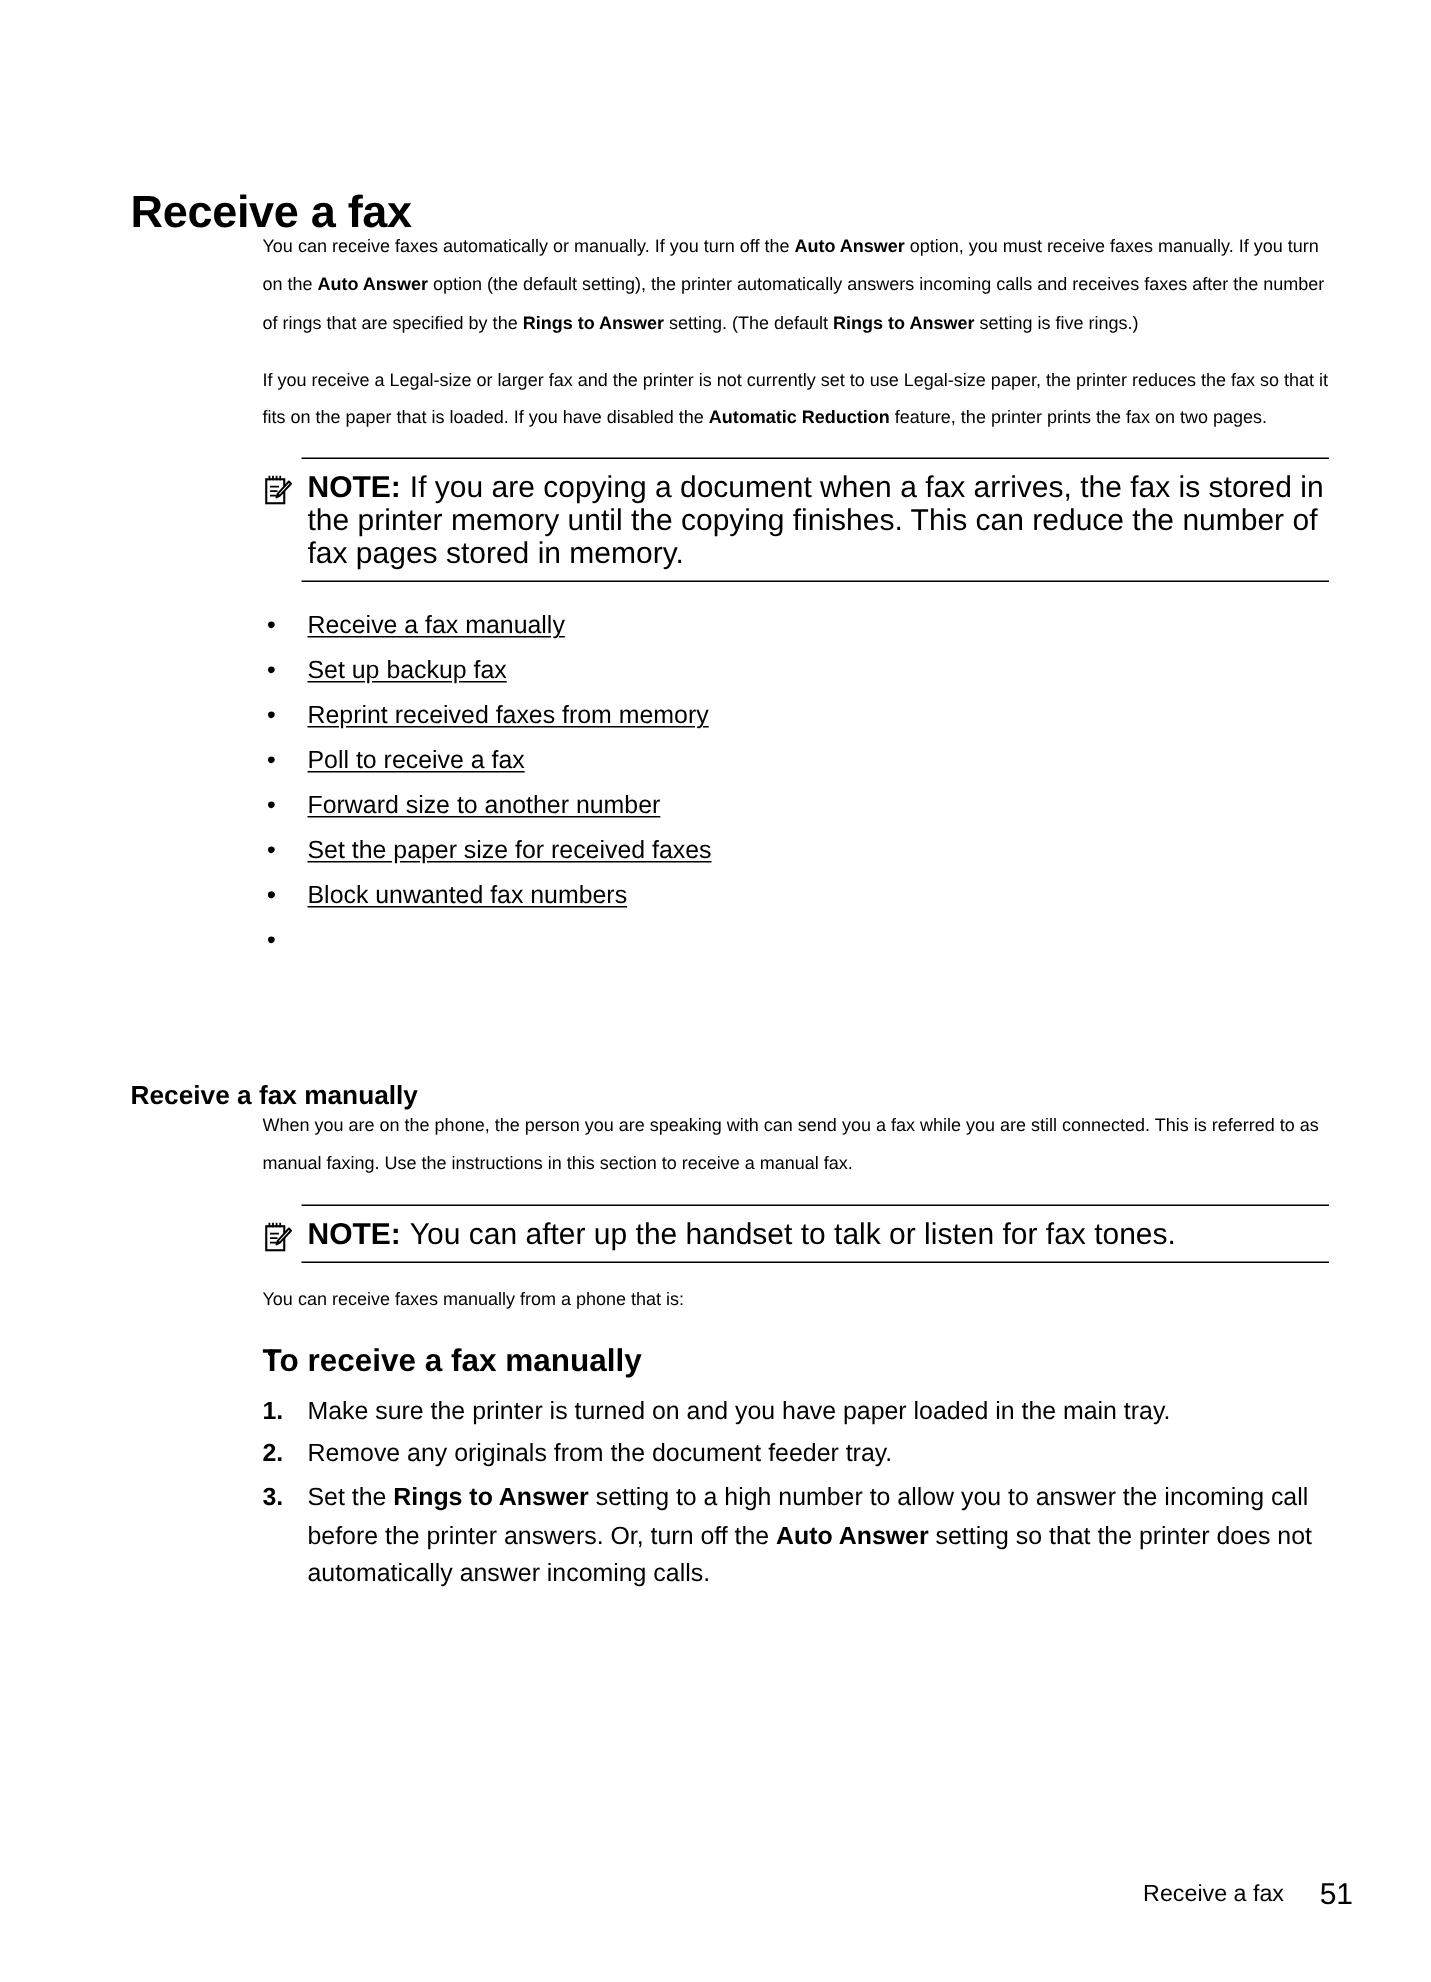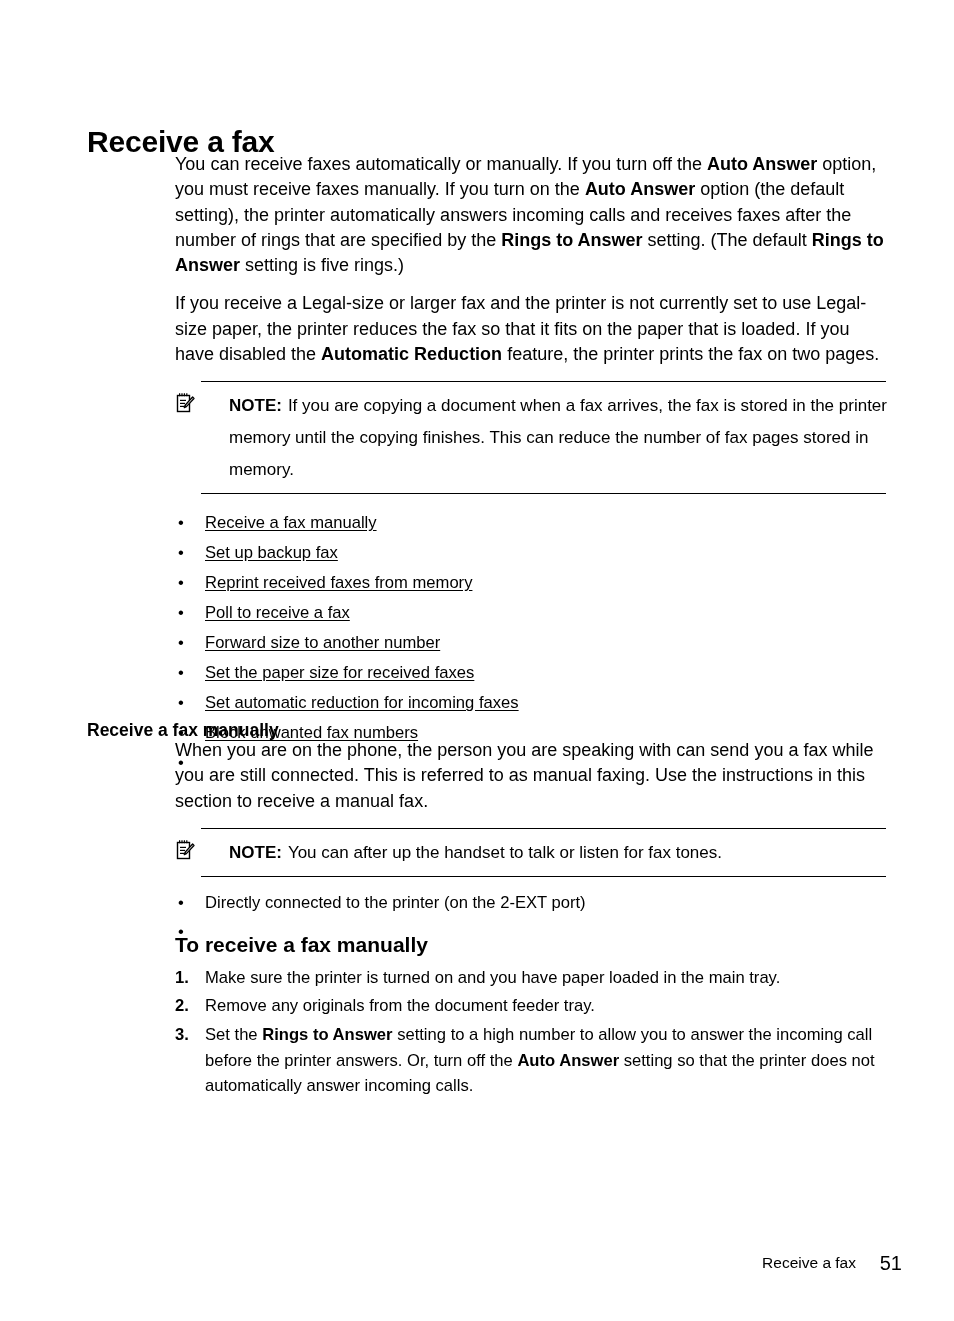--- a/index.html
+++ b/index.html
@@ -37,21 +37,21 @@
   
   .content {
     position: absolute;
     left: 175px;
     top: 152px;
     width: 715px;
   }
 
   p.body {
     margin: 0 0 13px 0;
-    font-size: 18px;
+    font-size: 12px;
     line-height: 25.3px;
     text-align: left;
   }
   p.body.tight { margin-bottom: 0; }
 
   b, .b { font-weight: bold; }
 
   
   .note {
     position: relative;
@@ -63,23 +63,22 @@
     position: absolute;
     left: 26px;
     right: 4px;
     height: 0;
     border-top: 1.4px solid #000;
   }
   .note .rule-top { top: 0; }
   .note .rule-bottom { bottom: 0; }
   .note .note-body {
     padding: 9px 0 8px 0;
-    font-size: 17px;
-    line-height: 32px;
-    margin-left: 24px;
+    font-size: 20px;
+    line-height: 22px;
   }
   .note .note-label {
     font-weight: bold;
     margin-right: 6px;
   }
   .note-icon {
     position: absolute;
     left: 0px;
     top: 11px;
     width: 20px;
@@ -235,21 +234,21 @@
       <div class="rule-bottom"></div>
     </div>
 
     <ul class="xref-list">
       <li><span class="bullet">•</span><a href="#">Receive a fax manually</a></li>
       <li><span class="bullet">•</span><a href="#">Set up backup fax</a></li>
       <li><span class="bullet">•</span><a href="#">Reprint received faxes from memory</a></li>
       <li><span class="bullet">•</span><a href="#">Poll to receive a fax</a></li>
       <li><span class="bullet">•</span><a href="#">Forward size to another number</a></li>
       <li><span class="bullet">•</span><a href="#">Set the paper size for received faxes</a></li>
-      <li><span class="bullet">•</span><a href="#">Set automatic reduction for incoming faxes</a></li>
+      <li><span class="bullet">•</span></li>
       <li><span class="bullet">•</span><a href="#">Block unwanted fax numbers</a></li>
       <li><span class="bullet">•</span></li>
     </ul>
 
   </div>
 
   <h2 class="section-heading" style="top:704px;">Receive a fax manually</h2>
 
   <div class="section2">
 
@@ -268,23 +267,24 @@
           <line x1="5.0" y1="11.4" x2="10.0" y2="11.4" stroke="#000000" stroke-width="1.2"></line>
           <line x1="5.0" y1="14.4" x2="9.0" y2="14.4" stroke="#000000" stroke-width="1.2"></line>
           <path d="M 17.6 5.0 L 19.0 6.5 L 11.4 14.6 L 9.3 15.6 L 10.1 13.3 Z" fill="#ffffff" stroke="#000000" stroke-width="1.3" stroke-linejoin="round"></path>
           <line x1="10.1" y1="13.3" x2="11.4" y2="14.6" stroke="#000000" stroke-width="1.1"></line>
         </svg>
       </span>
       <div class="note-body"><span class="note-label">NOTE:</span><span>You can after up the handset to talk or listen for fax tones.</span></div>
       <div class="rule-bottom"></div>
     </div>
 
+    <p class="body tight">You can receive faxes manually from a phone that is:</p>
 
     <ul class="plain-list">
-      <li><span class="bullet">•</span><span>Directly connected to the printer (on the 2-EXT port)</span></li>
+      <li><span class="bullet">•</span></li>
       <li><span class="bullet">•</span></li>
     </ul>
 
     <h3 class="proc-heading">To receive a fax manually</h3>
 
     <ol class="proc-list">
       <li><span class="num">1.</span><span>Make sure the printer is turned on and you have paper loaded in the main tray.</span><b></b><span></span><b></b><span></span></li>
       <li><span class="num">2.</span><span>Remove any originals from the document feeder tray.</span><b></b><span></span><b></b><span></span></li>
       <li><span class="num">3.</span><span>Set the </span><b>Rings to Answer</b><span> setting to a high number to allow you to answer the incoming call before the printer answers. Or, turn off the </span><b>Auto Answer</b><span> setting so that the printer does not automatically answer incoming calls.</span></li>
     </ol>

